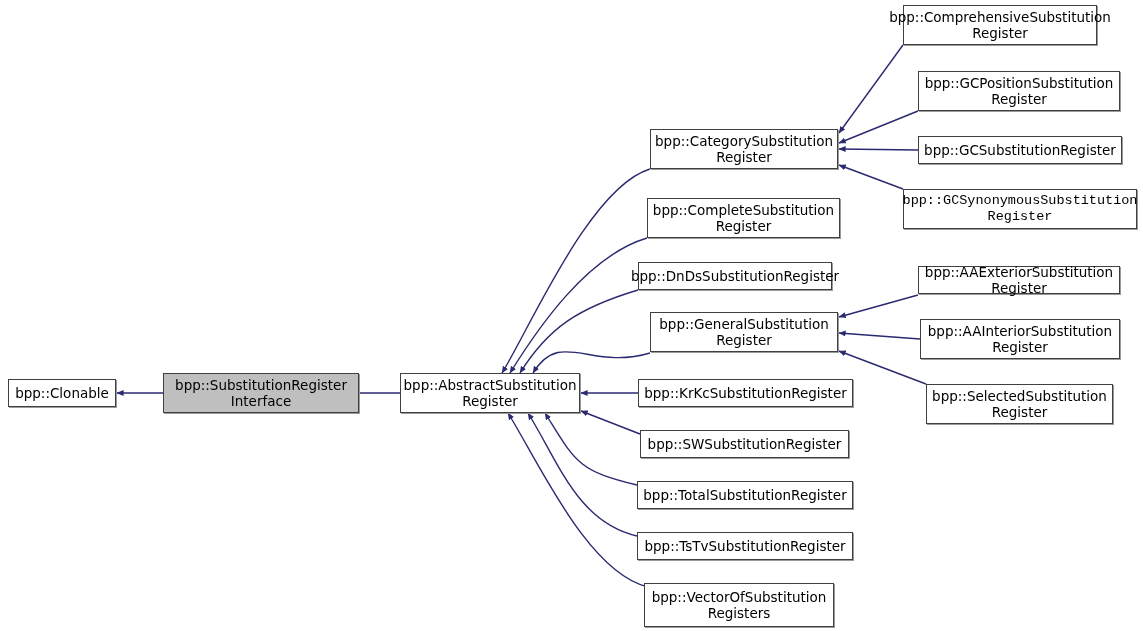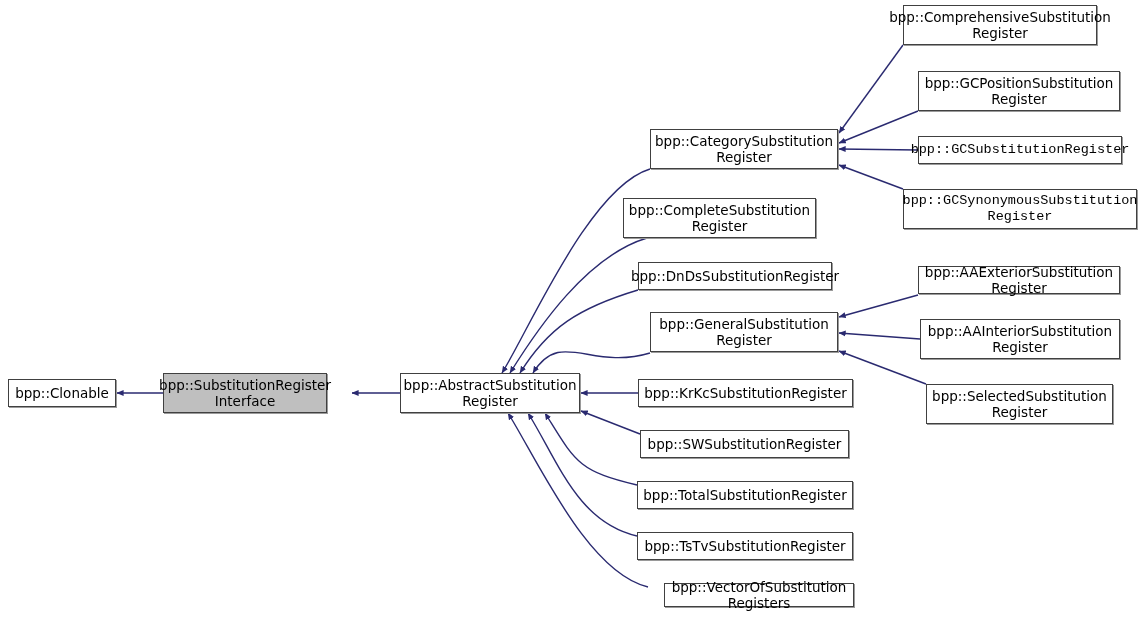--- a/index.html
+++ b/index.html
@@ -74,42 +74,42 @@
       <path d="M 903 45 L 839 133" fill="none" stroke="#2a2a70" stroke-width="1.4" marker-end="url(#arrow)"></path>
       <path d="M 918 111 L 839 143" fill="none" stroke="#2a2a70" stroke-width="1.4" marker-end="url(#arrow)"></path>
       <path d="M 918 150 L 839 149" fill="none" stroke="#2a2a70" stroke-width="1.4" marker-end="url(#arrow)"></path>
       <path d="M 903 189 L 839 165" fill="none" stroke="#2a2a70" stroke-width="1.4" marker-end="url(#arrow)"></path>
       <path d="M 918 295 L 839 317" fill="none" stroke="#2a2a70" stroke-width="1.4" marker-end="url(#arrow)"></path>
       <path d="M 920 339 L 839 333" fill="none" stroke="#2a2a70" stroke-width="1.4" marker-end="url(#arrow)"></path>
       <path d="M 926 384 L 839 351" fill="none" stroke="#2a2a70" stroke-width="1.4" marker-end="url(#arrow)"></path>
     </svg>
   <div id="nodes">
       <div class="node" style="left: 8px; top: 379px; width: 108px; height: 28px;"><span class="node-label">bpp::Clonable</span></div>
-      <div class="node highlight" style="left: 163px; top: 373px; width: 164px; height: 40px;"><span class="node-label">bpp::SubstitutionRegister
+      <div class="node highlight" style="left: 163px; top: 373px; width: 196px; height: 40px;"><span class="node-label">bpp::SubstitutionRegister
 Interface</span></div>
       <div class="node" style="left: 400px; top: 373px; width: 180px; height: 40px;"><span class="node-label">bpp::AbstractSubstitution
 Register</span></div>
       <div class="node" style="left: 650px; top: 129px; width: 188px; height: 40px;"><span class="node-label">bpp::CategorySubstitution
 Register</span></div>
-      <div class="node" style="left: 623px; top: 198px; width: 193px; height: 40px;"><span class="node-label">bpp::CompleteSubstitution
+      <div class="node" style="left: 647px; top: 198px; width: 193px; height: 40px;"><span class="node-label">bpp::CompleteSubstitution
 Register</span></div>
       <div class="node" style="left: 638px; top: 262px; width: 194px; height: 28px;"><span class="node-label">bpp::DnDsSubstitutionRegister</span></div>
       <div class="node" style="left: 650px; top: 312px; width: 188px; height: 40px;"><span class="node-label">bpp::GeneralSubstitution
 Register</span></div>
       <div class="node" style="left: 638px; top: 379px; width: 215px; height: 28px;"><span class="node-label">bpp::KrKcSubstitutionRegister</span></div>
       <div class="node" style="left: 640px; top: 430px; width: 209px; height: 28px;"><span class="node-label">bpp::SWSubstitutionRegister</span></div>
       <div class="node" style="left: 637px; top: 481px; width: 216px; height: 28px;"><span class="node-label">bpp::TotalSubstitutionRegister</span></div>
       <div class="node" style="left: 637px; top: 532px; width: 216px; height: 28px;"><span class="node-label">bpp::TsTvSubstitutionRegister</span></div>
-      <div class="node" style="left: 664px; top: 583px; width: 190px; height: 24px;"><span class="node-label">bpp::VectorOfSubstitution
+      <div class="node" style="left: 644px; top: 583px; width: 190px; height: 44px;"><span class="node-label">bpp::VectorOfSubstitution
 Registers</span></div>
       <div class="node" style="left: 903px; top: 5px; width: 194px; height: 40px;"><span class="node-label">bpp::ComprehensiveSubstitution
 Register</span></div>
       <div class="node" style="left: 918px; top: 71px; width: 202px; height: 40px;"><span class="node-label">bpp::GCPositionSubstitution
 Register</span></div>
-      <div class="node" style="left: 918px; top: 136px; width: 204px; height: 28px; font-family: Liberation Mono, monospace;"><span class="node-label">bpp::GCSubstitutionRegister</span></div>
+      <div class="node" style="left: 918px; top: 136px; width: 204px; height: 28px;"><span class="node-label">bpp::GCSubstitutionRegister</span></div>
       <div class="node" style="left: 903px; top: 189px; width: 234px; height: 40px; font-family: Liberation Mono, monospace;"><span class="node-label">bpp::GCSynonymousSubstitution
 Register</span></div>
       <div class="node" style="left: 918px; top: 266px; width: 202px; height: 28px;"><span class="node-label">bpp::AAExteriorSubstitution
 Register</span></div>
       <div class="node" style="left: 920px; top: 319px; width: 200px; height: 40px;"><span class="node-label">bpp::AAInteriorSubstitution
 Register</span></div>
       <div class="node" style="left: 926px; top: 384px; width: 187px; height: 40px;"><span class="node-label">bpp::SelectedSubstitution
 Register</span></div>
     </div>
 </div>

